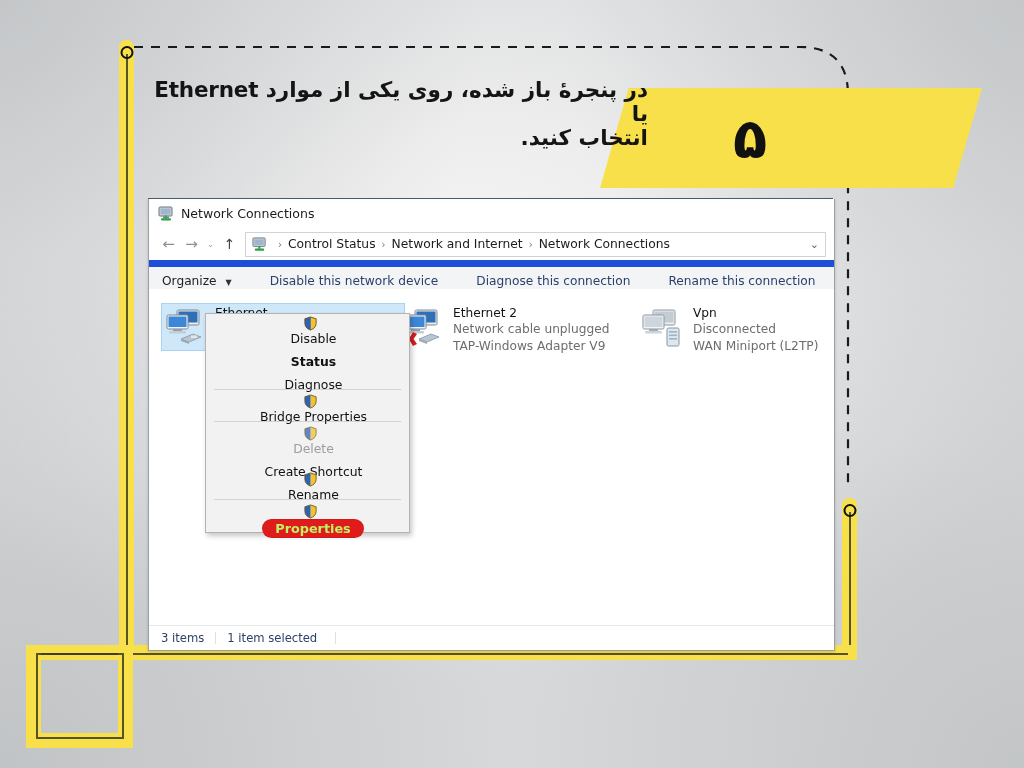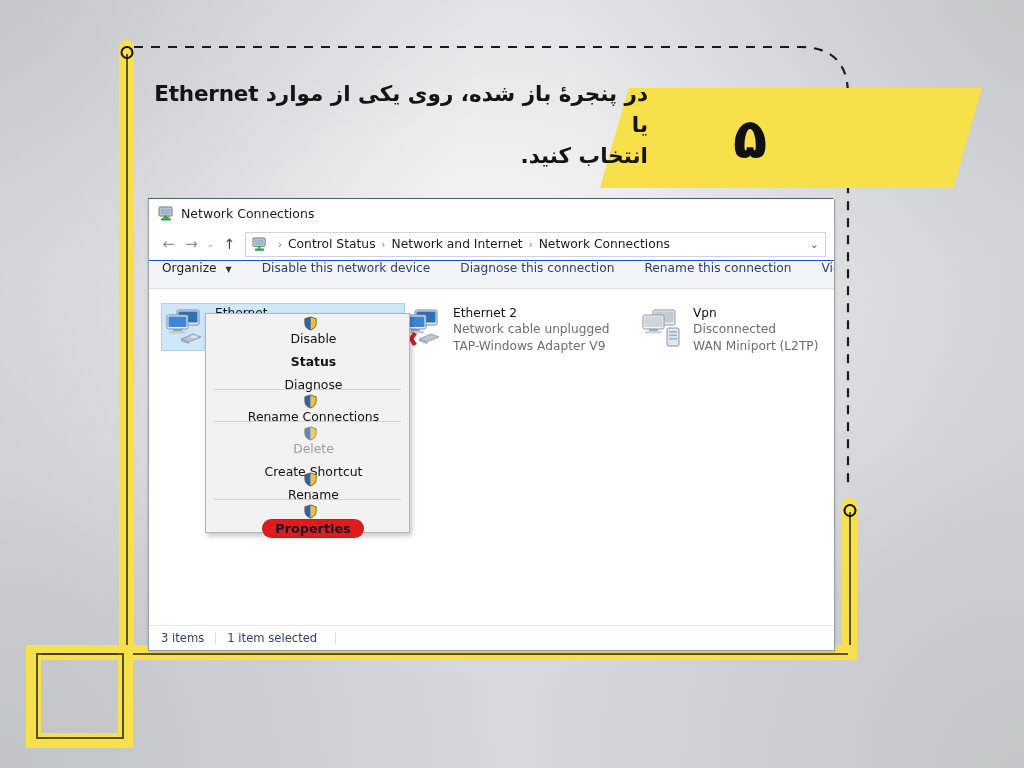--- a/index.html
+++ b/index.html
@@ -40,42 +40,42 @@
 
   
   .banner{position:absolute;left:600px;top:88px;width:382px;height:100px;background:#F7E04A;
           clip-path:polygon(7.5% 0,100% 0,92.5% 100%,0% 100%);}
   .banner-num{position:absolute;left:600px;top:88px;width:300px;height:100px;display:flex;align-items:center;justify-content:center;
               font-family:"DejaVu Sans","Liberation Sans",sans-serif;font-size:56px;font-weight:700;color:#111;}
 
   
   .caption{position:absolute;left:150px;top:78px;width:498px;text-align:right;direction:rtl;
            font-family:"DejaVu Sans","Liberation Sans",sans-serif;font-size:21.5px;font-weight:700;color:#141414;
-           line-height:31px;letter-spacing:-.2px;}
+           line-height:24px;letter-spacing:-.2px;}
 
   
   .win{position:absolute;left:148px;top:199px;width:685px;height:451px;background:#a3a3a3;
        border:1px solid #9aa0a6;border-top:none;box-shadow:0 1px 3px rgba(0,0,0,.16);overflow:hidden;}
   .win-top-edge{position:absolute;left:148px;top:198px;width:685px;height:2px;background:#4a6070;}
 
   .titlebar{height:29px;background:#fff;display:flex;align-items:center;padding-left:9px;}
   .title-ico{width:16px;height:16px;margin-right:7px;position:relative;flex:none;}
   .title-txt{font-size:12.5px;color:#1b1b1b;}
 
   .navbar{height:32px;background:#fff;display:flex;align-items:center;padding:0 8px;}
   .navbtn{width:23px;height:22px;display:flex;align-items:center;justify-content:center;color:#8a9099;font-size:15px;flex:none;}
   .navbtn.up{color:#3d4753;font-size:14px;}
   .navbtn.drop{font-size:9px;color:#9aa1a9;width:15px;}
   .crumbs{flex:1;height:23px;margin-left:4px;border:1px solid #cfd4d8;background:#fff;display:flex;align-items:center;padding:0 6px;font-size:12.3px;color:#1c1c1c;}
   .crumb-ico{width:15px;height:15px;margin-right:5px;position:relative;flex:none;}
   .sep{color:#6f7681;margin:0 6px;font-size:10px;}
   .crumb-caret{margin-left:auto;color:#5c646d;font-size:11px;}
 
-  .toolbar{height:27px;background:#f2f4f6;border-top:1px solid #1d4ed8;border-bottom:1px solid #dcdfe3;
-           display:flex;align-items:flex-start;padding:0 10px;gap:4px;font-size:12.2px;color:#2b3f6b;white-space:nowrap;overflow:hidden;}
+  .toolbar{height:27px;background:#f2f4f6;border-top:7px solid #1d4ed8;border-bottom:1px solid #dcdfe3;
+           display:flex;align-items:center;padding:0 10px;gap:12px;font-size:12.2px;color:#2b3f6b;white-space:nowrap;overflow:hidden;}
   .tb-item{padding:0 13px;cursor:default;}
   .tb-item:first-child{padding-left:3px;color:#1d1d1d;}
   .tb-caret{font-size:8px;margin-left:5px;color:#333;}
 
   .content{position:absolute;left:0;top:90px;right:0;bottom:25px;background:#fff;}
 
   .tile{position:absolute;display:flex;align-items:flex-start;}
   .tile-ico{width:46px;height:40px;position:relative;flex:none;margin-top:3px;}
   .tile-txt{margin-left:6px;font-size:12.2px;line-height:16.4px;}
   .tile-name{color:#121212;}
@@ -86,21 +86,21 @@
   
   .ctx{position:absolute;left:205px;top:313px;width:203px;background:#f2f2f2;border:1px solid #b3b3b3;
        box-shadow:2px 3px 5px rgba(0,0,0,.22);padding:2px 0;}
   .ctx-item{height:23px;display:flex;align-items:center;padding-left:6px;font-size:12.4px;color:#101010;position:relative;flex-direction:column;}
   .ctx-item.bold{font-weight:700;}
   .ctx-item.dim{color:#9d9d9d;}
   .ctx-lbl{margin-left:6px;}
   .ctx-sep{height:1px;background:#d2d2d2;margin:4px 8px 4px 8px;}
   .shield{width:15px;height:15px;flex:none;position:relative;}
   .shield-ph{width:15px;height:15px;flex:none;}
-  .pill{background:#E01B1B;color:#0f172a;border-radius:11px;padding:2px 13px;font-size:12.8px;font-weight:600;margin-left:5px;
+  .pill{background:#E01B1B;color:#bef264;border-radius:11px;padding:2px 13px;font-size:12.8px;font-weight:600;margin-left:5px;
         display:inline-flex;align-items:center;height:19px;box-shadow:0 0 0 1px rgba(0,0,0,.06) inset;}
 
   .statusbar{position:absolute;left:0;right:0;bottom:0;height:24px;background:#fff;border-top:1px solid #e4e7ea;
              display:flex;align-items:center;font-size:11.6px;color:#2b3f6b;padding-left:12px;}
   .st-sep{width:1px;height:12px;background:#dcdfe3;margin:0 11px;}
   .st-trail{width:1px;height:12px;background:#dcdfe3;margin-left:18px;}
 </style>
 </head>
 <body>
 
@@ -288,21 +288,21 @@
   <div class="ctx-sep"></div>
 
   <div class="ctx-item">
     <span class="shield">
       <svg width="15" height="15" viewBox="0 0 16 16">
         <path d="M8 1 L14 3 V8 C14 11.5 11 14 8 15 Z" fill="#f2c230"></path>
         <path d="M8 1 L2 3 V8 C2 11.5 5 14 8 15 Z" fill="#2f62b5"></path>
         <path d="M8 1 L14 3 V8 C14 11.5 11 14 8 15 C5 14 2 11.5 2 8 V3 Z" fill="none" stroke="#6b5714" stroke-width=".9"></path>
       </svg>
     </span>
-    <span class="ctx-lbl">Rename Connections</span>
+    <span class="ctx-lbl">Bridge Properties</span>
   </div>
 
   <div class="ctx-sep"></div>
 
   <div class="ctx-item dim">
     <span class="shield">
       <svg width="15" height="15" viewBox="0 0 16 16" opacity=".75">
         <path d="M8 1 L14 3 V8 C14 11.5 11 14 8 15 Z" fill="#f2c230"></path>
         <path d="M8 1 L2 3 V8 C2 11.5 5 14 8 15 Z" fill="#2f62b5"></path>
         <path d="M8 1 L14 3 V8 C14 11.5 11 14 8 15 C5 14 2 11.5 2 8 V3 Z" fill="none" stroke="#6b5714" stroke-width=".9"></path>

